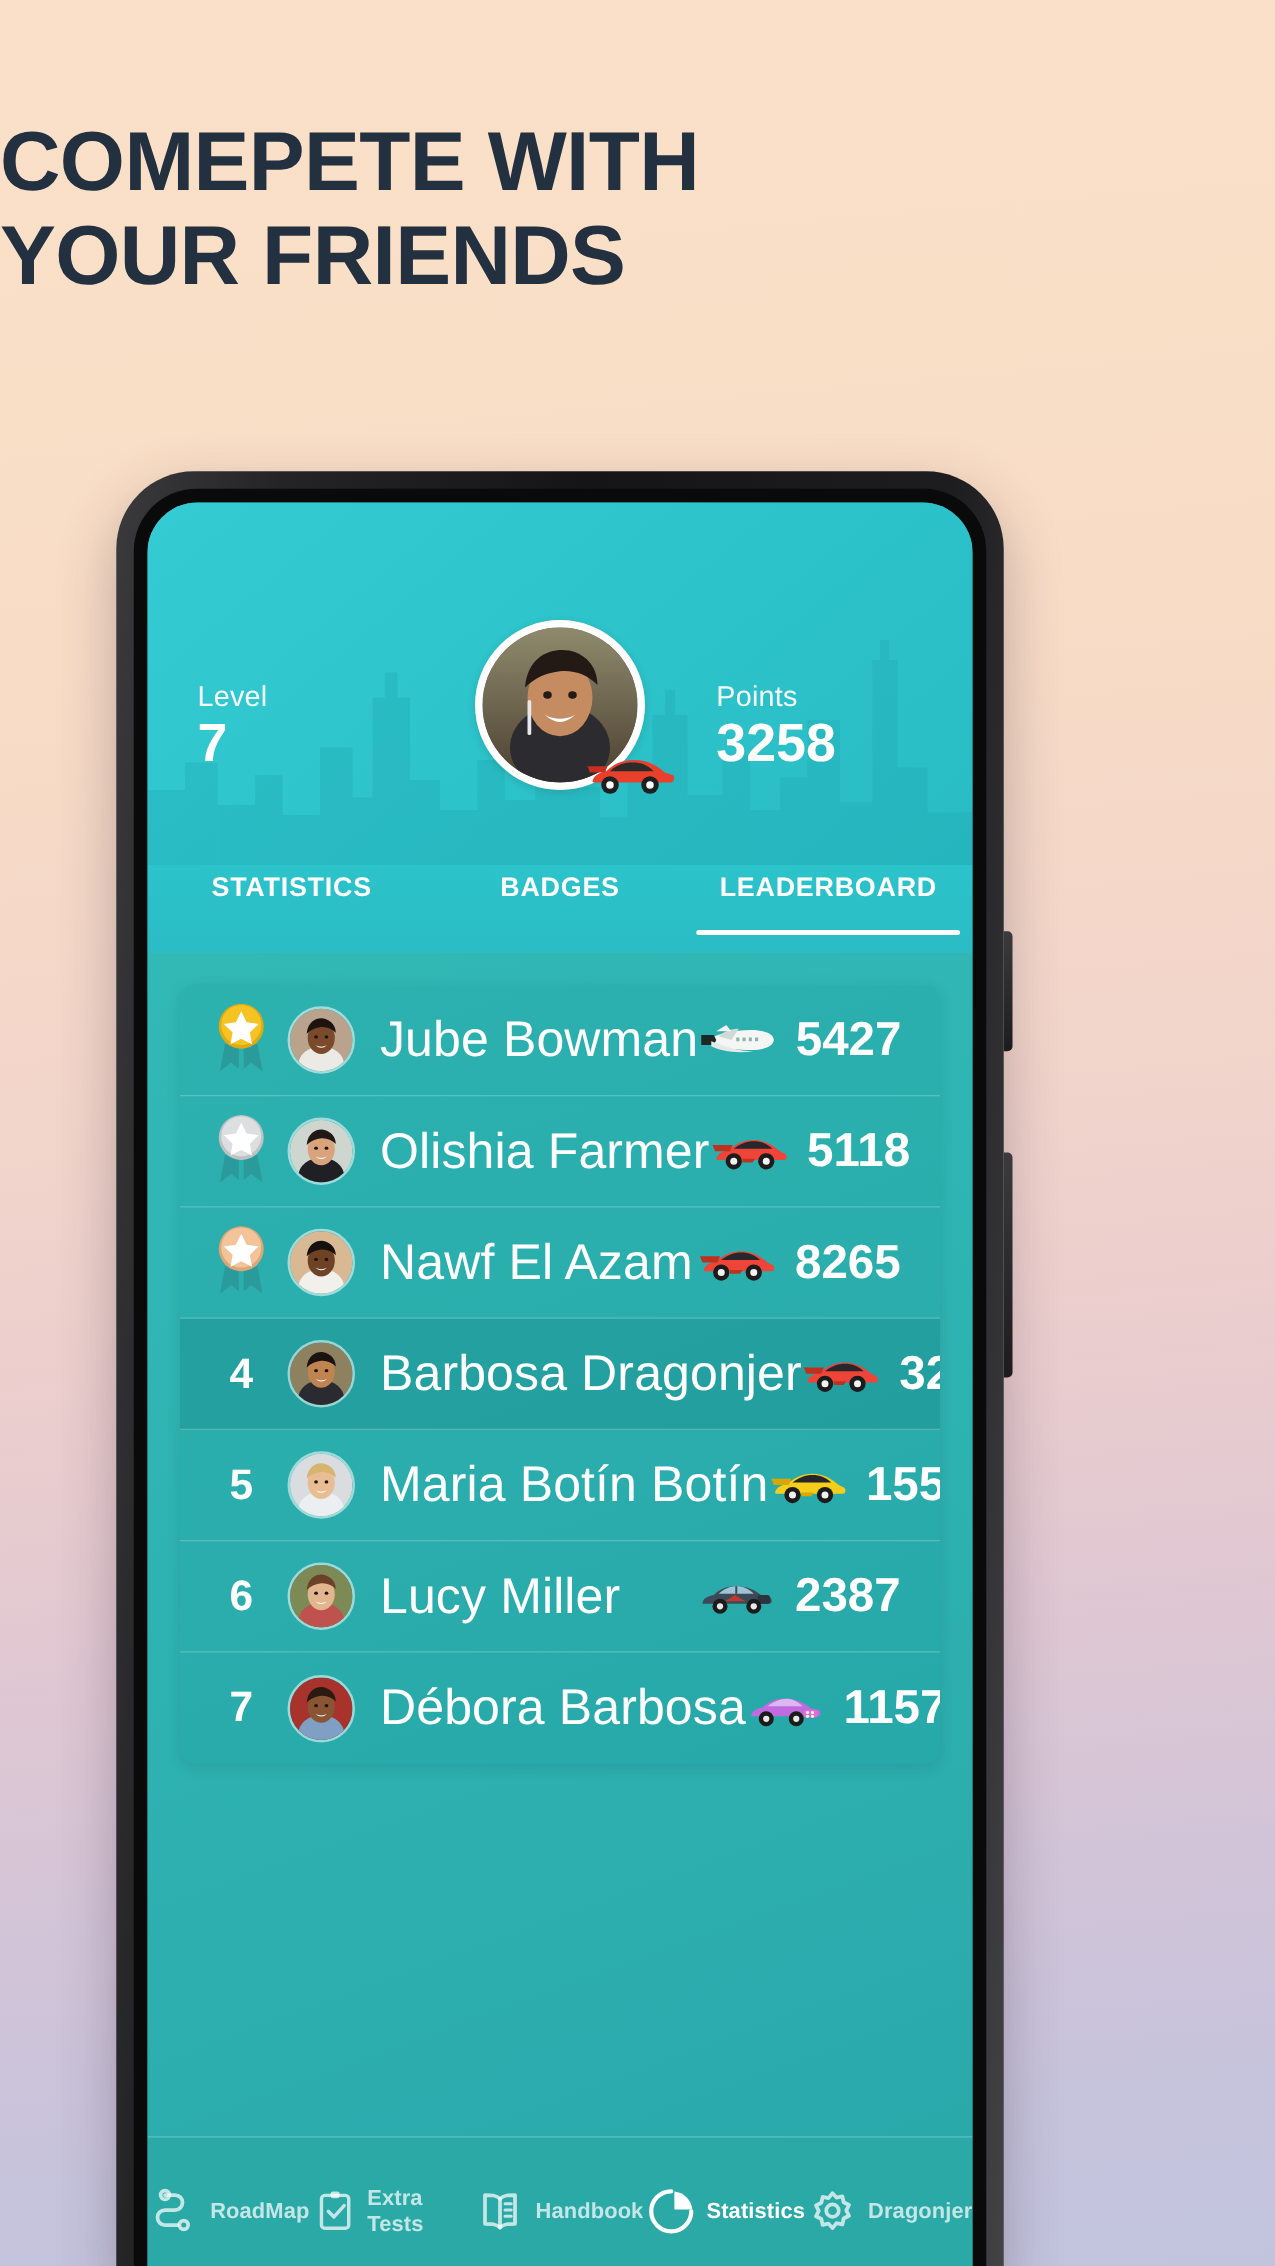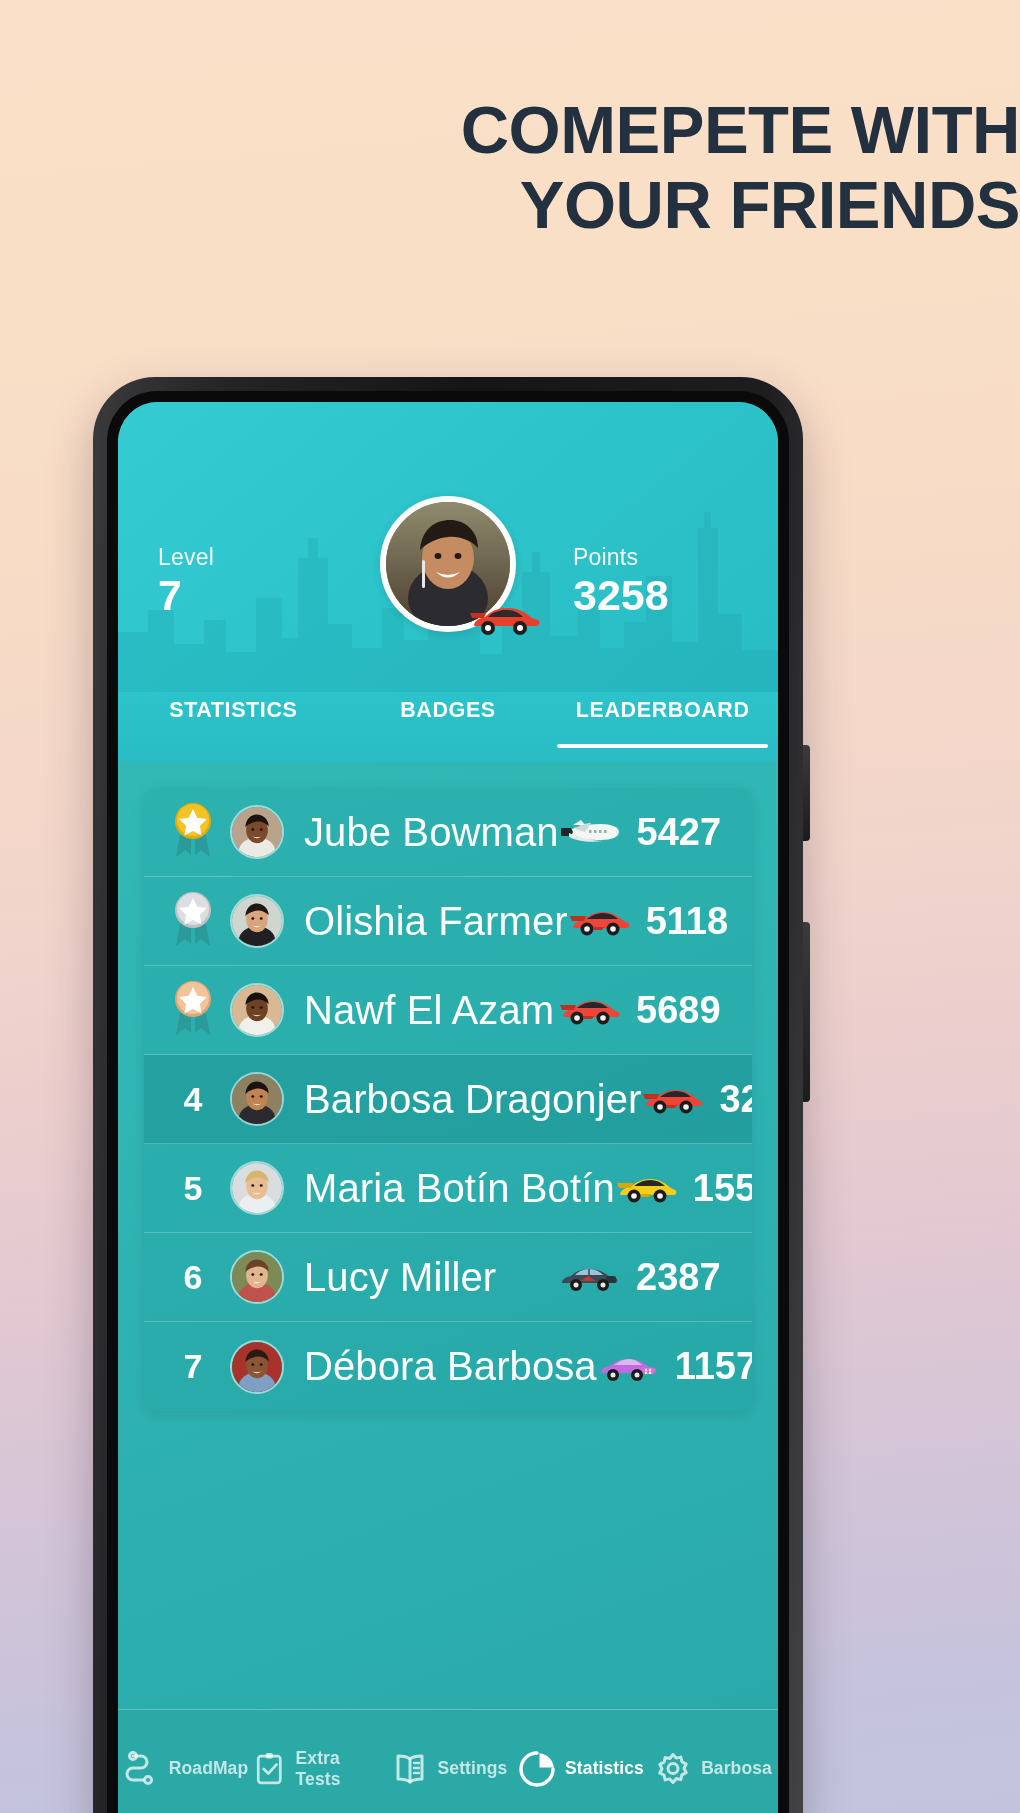--- a/index.html
+++ b/index.html
@@ -10,21 +10,21 @@
       #fae0c8 0%, #fadfc7 18%, #f7dbc6 32%,
       #f3d6ca 46%, #eccfcd 58%, #e1c8d2 70%,
       #d2c4d8 82%, #c6c3dc 92%, #c2c4de 100%);
     position: relative;
   }
 
   
   .headline {
     position: absolute;
     top: 92px; left: 0; width: 1020px;
-    text-align: right;
+    text-align: left;
     color: #22303f;
     font-weight: 800;
     font-size: 67px;
     line-height: 1.12;
     letter-spacing: -0.5px;
     font-stretch: condensed;
   }
   .headline .l2 { display: block; }
 
   
@@ -371,21 +371,21 @@
               <svg class="veh" viewBox="0 0 62 32">
     <path d="M5 23c0-4 4-7 10-8 6-5 12-8 20-8 9 0 15 4 21 9l4 2c2 1 2 5-1 5H7c-2 0-2-1-2 0z" fill="#ef4438"></path>
     <path d="M19 14c5-4 10-6 16-6 6 0 11 2 15 6z" fill="#26262b"></path>
     <path d="M2 11h16l-2 5H4z" fill="#c0301e"></path>
     <path d="M26 22h10l-2 3H26z" fill="#c0301e"></path>
     <circle cx="19" cy="24" r="6.5" fill="#1c1c1c"></circle>
                 <circle cx="19" cy="24" r="2.8" fill="#f2f2f2"></circle>
     <circle cx="45" cy="24" r="6.5" fill="#1c1c1c"></circle>
                 <circle cx="45" cy="24" r="2.8" fill="#f2f2f2"></circle>
   </svg>
-              <div class="score">5689</div>
+              <div class="score">8265</div>
             </div>
             <div class="row me">
               <div class="rank-slot">
                 <span class="rank-num">4</span>
               </div>
               <div class="row-av">
                 <svg class="av-face" viewBox="0 0 60 60">
     <rect width="60" height="60" fill="#8d8160"></rect>
     <ellipse cx="30" cy="54" rx="22" ry="18" fill="#2a2a30"></ellipse>
     <ellipse cx="30" cy="28" rx="13" ry="15.5" fill="#c08450"></ellipse>
@@ -518,36 +518,36 @@
           </svg>
           <div class="nlabel">Extra Tests</div>
         </div>
 
         <div class="nav-item">
           <svg width="42" height="42" viewBox="0 0 42 42" fill="none" stroke="currentColor" stroke-width="3" stroke-linecap="round" stroke-linejoin="round">
             <path d="M21 11c-3-3-7-3-12-3v23c5 0 9 0 12 3 3-3 7-3 12-3V8c-5 0-9 0-12 3z"></path>
             <path d="M21 11v23"></path>
             <path d="M25 15h5M25 20h5M25 25h5" stroke-width="2.4"></path>
           </svg>
-          <div class="nlabel">Settings</div>
+          <div class="nlabel">Handbook</div>
         </div>
 
         <div class="nav-item active">
           <svg width="42" height="42" viewBox="0 0 42 42">
             <path d="M21 5a16 16 0 1 0 16 16" fill="none" stroke="currentColor" stroke-width="3.4" stroke-linecap="round"></path>
             <path d="M23.5 5.2A16 16 0 0 1 37.8 19.5H23.5z" fill="currentColor"></path>
           </svg>
           <div class="nlabel">Statistics</div>
         </div>
 
         <div class="nav-item">
           <svg width="42" height="42" viewBox="0 0 42 42" fill="none" stroke="currentColor" stroke-width="3" stroke-linejoin="round">
             <path d="M21 6.5l3.2 3.6 4.7-1 1 4.7 4.3 2.2-2.2 4.3 2.2 4.3-4.3 2.2-1 4.7-4.7-1L21 34.5l-3.2-3.6-4.7 1-1-4.7-4.3-2.2 2.2-4.3-2.2-4.3 4.3-2.2 1-4.7 4.7 1z"></path>
             <circle cx="21" cy="20.5" r="5"></circle>
           </svg>
-          <div class="nlabel">Barbosa</div>
+          <div class="nlabel">Dragonjer</div>
         </div>
 
       </div>
 
     </div>
   </div>
 </div>
 
 </body></html>

